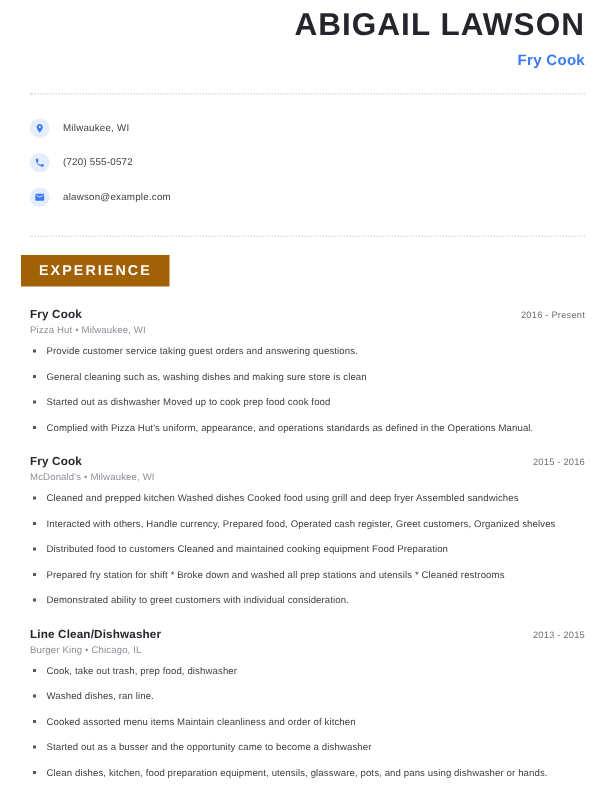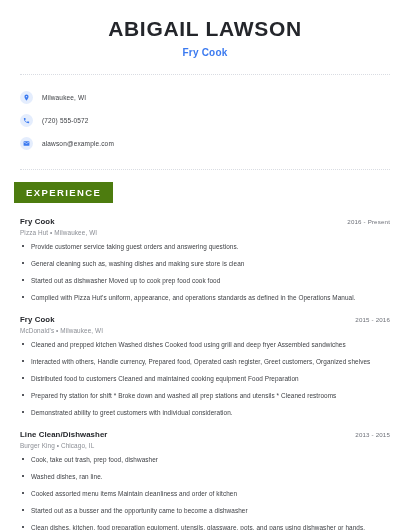--- a/index.html
+++ b/index.html
@@ -19,22 +19,22 @@
   .page {
     width: 410px;
     height: 530px;
     position: relative;
     background: #fff;
     box-sizing: border-box;
   }
 
   
   .header {
-    padding: 16px 20px 0 20px;
-    text-align: center;
+    padding: 4px 20px 0 20px;
+    text-align: right;
   }
   .name {
     font-size: 21px;
     font-weight: bold;
     letter-spacing: 0.7px;
     color: #24262b;
     line-height: 26px;
     margin: 0;
   }
   .headline {
@@ -76,21 +76,21 @@
   .ctext {
     font-size: 6.5px;
     color: #3e4045;
     letter-spacing: 0.15px;
     white-space: nowrap;
   }
 
   
   .section-badge {
     display: inline-block;
-    background: #4d7c0f;
+    background: #a16207;
     color: #ffffff;
     font-size: 9.5px;
     font-weight: bold;
     letter-spacing: 1.4px;
     padding: 5px 12px 5px 12px;
     line-height: 11px;
   }
   .section-exp-wrap { padding: 12px 0 0 14px; }
 
   

